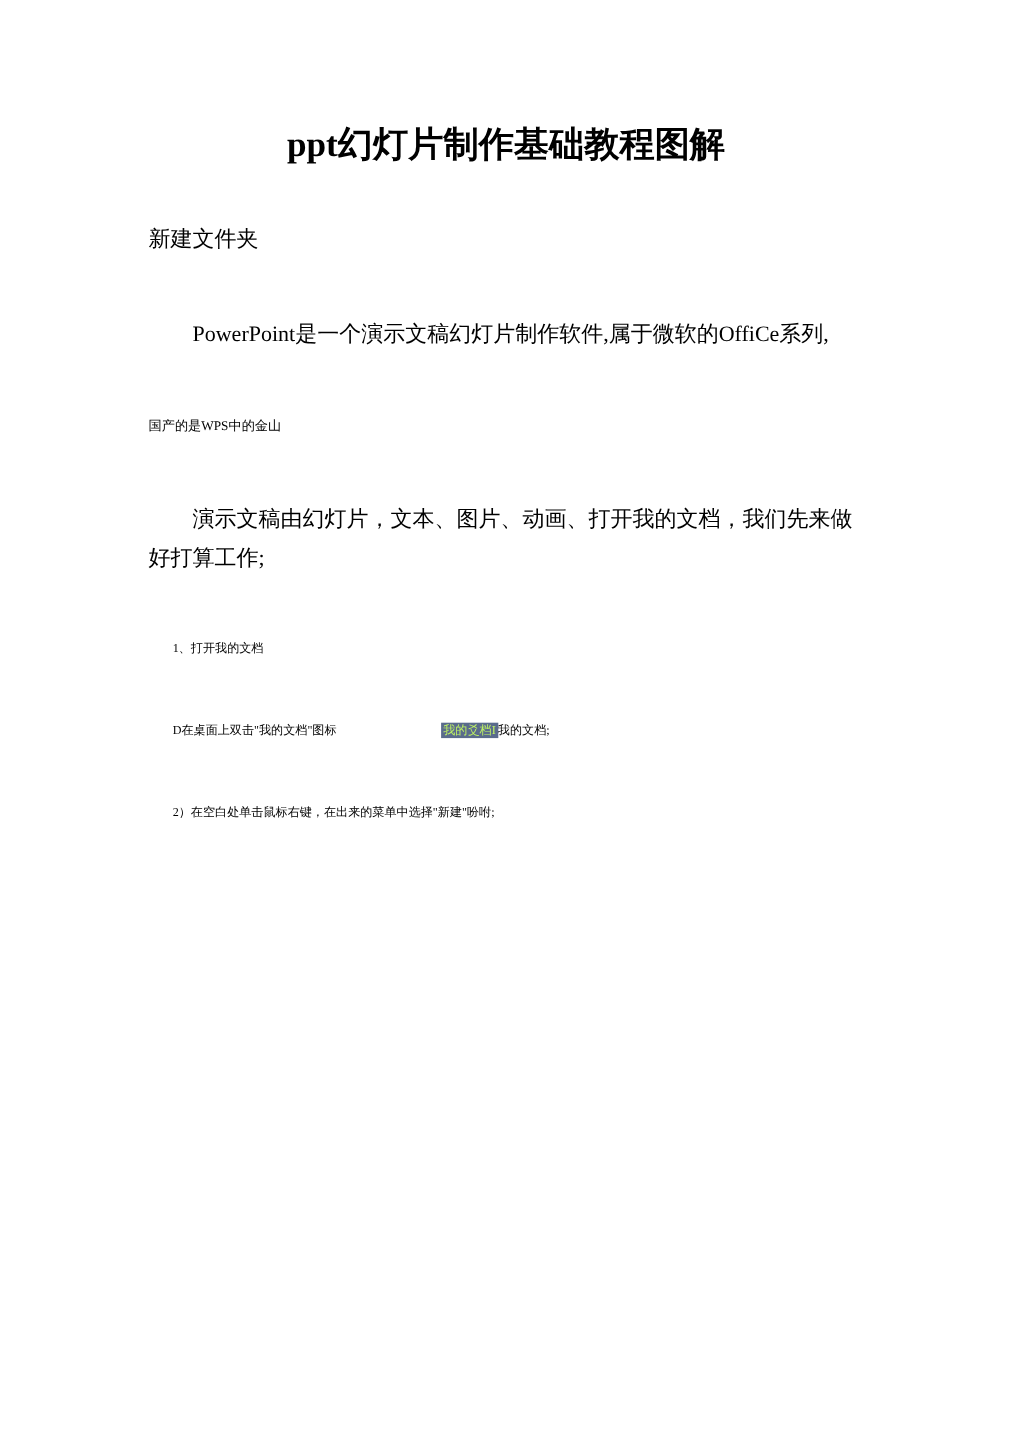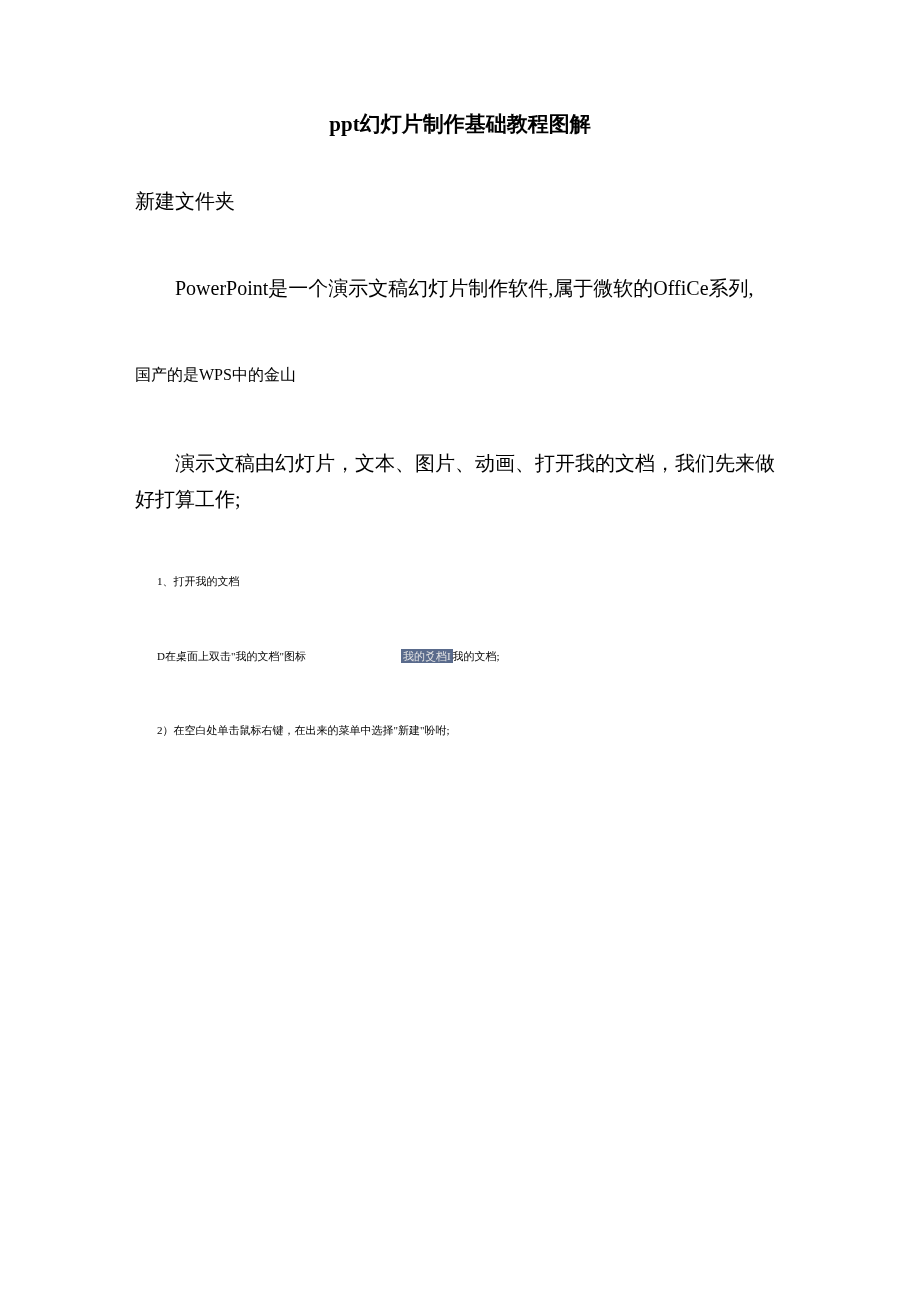--- a/index.html
+++ b/index.html
@@ -10,47 +10,47 @@
     body {
       background: #ffffff;
       width: 920px;
       height: 1301px;
       font-family: "SimSun", "宋体", serif;
       color: #000000;
       padding: 110px 135px 0 135px;
     }
     .title {
       text-align: center;
-      font-size: 21px;
+      font-size: 32px;
       font-weight: bold;
       margin-bottom: 50px;
       font-family: "SimSun", "宋体", serif;
     }
     .title .bold-part {
       font-family: "Times New Roman", serif;
       font-weight: bold;
     }
     .section-heading {
       font-size: 20px;
       margin-bottom: 55px;
     }
     .paragraph {
       font-size: 20px;
       line-height: 1.8;
       margin-bottom: 55px;
       text-indent: 2em;
     }
     .paragraph-no-indent {
-      font-size: 16px;
+      font-size: 12px;
       line-height: 1.8;
       margin-bottom: 55px;
     }
     .highlight {
       background-color: #5a6b8c;
-      color: #e5e5e5;
+      color: #bef264;
       padding: 1px 2px;
     }
     .step-line {
       font-size: 11px;
       line-height: 1.8;
       margin-bottom: 55px;
       text-indent: 2em;
     }
     .inline-gap {
       display: inline-block;

